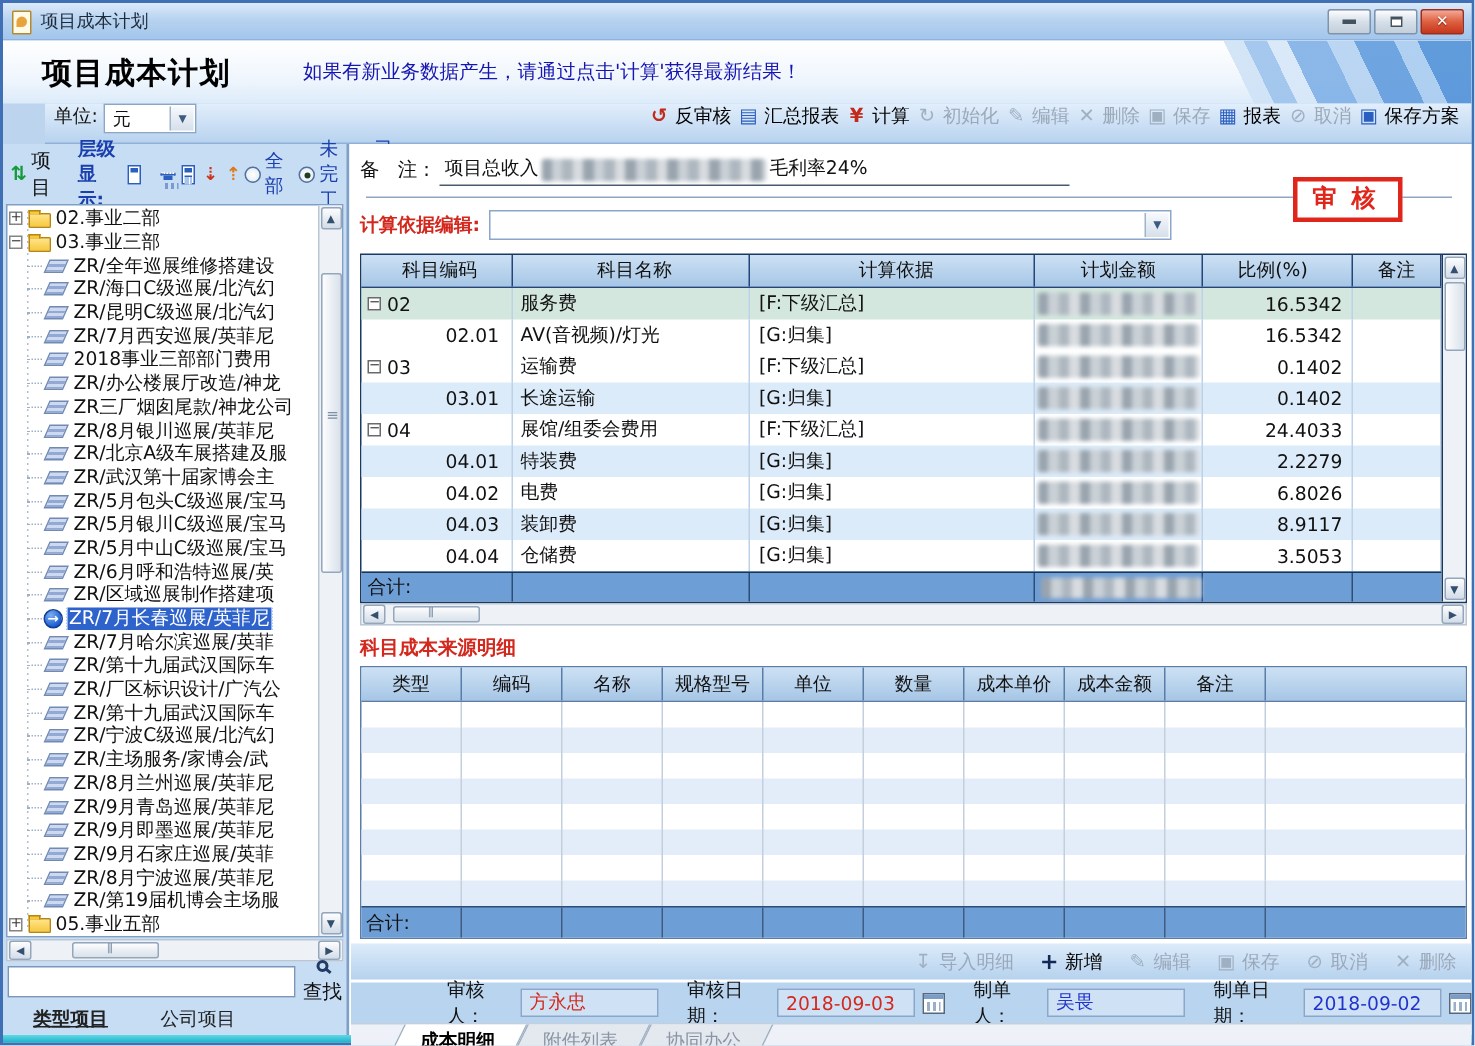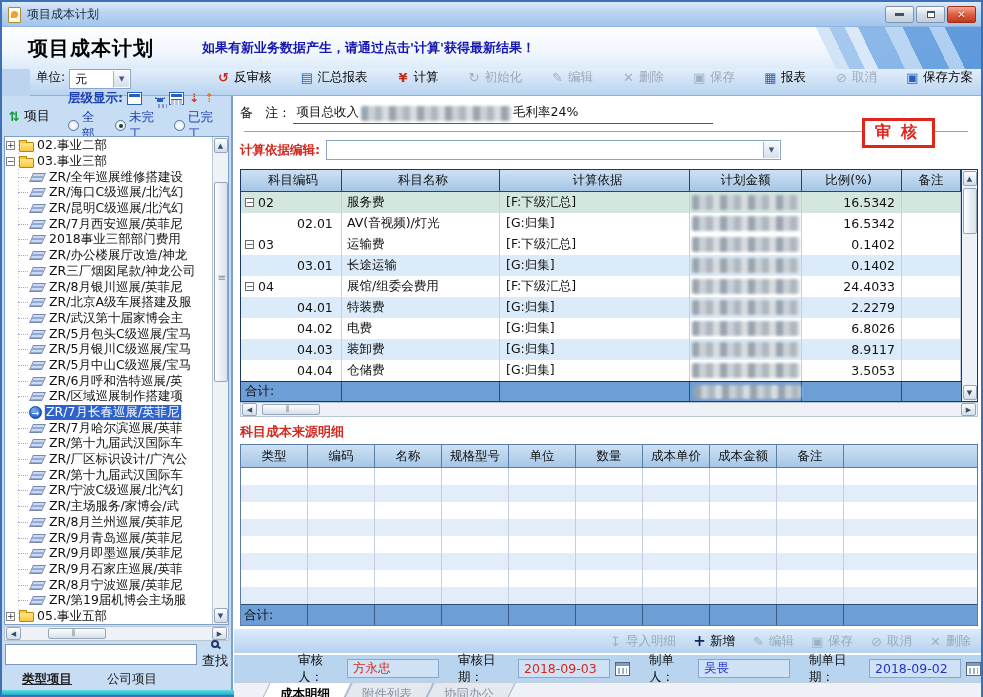--- a/index.html
+++ b/index.html
@@ -15,33 +15,33 @@
   .title-text { font-size:12px; color:#1c2a3a; }
   .win-controls { margin-left:auto; display:flex; gap:2px; }
   .winbtn { width:29px; height:17px; border:1px solid #7f94ab; border-radius:2px; background:linear-gradient(#fdfdfe,#d6dfe9 50%,#c3cfdc); display:flex; align-items:center; justify-content:center; }
   .winbtn .bar { width:9px; height:3px; background:#43525f; }
   .winbtn .box { width:8px; height:7px; border:1px solid #43525f; border-top:2px solid #43525f; background:#fff; }
   .winbtn.close { background:linear-gradient(#f4a894,#dd5f41 50%,#c6371c); border-color:#9c2f1b; color:#fff; font-weight:bold; font-size:10px; text-shadow:0 1px 1px #7a1e0d; }
 
   
   .header { height:42px; flex:none; background:linear-gradient(#ffffff,#f0f6fd 60%,#dcebfa); position:relative; display:flex; align-items:center; padding-left:26px; overflow:hidden; }
   .page-title { font-size:20px; font-weight:bold; letter-spacing:1px; color:#000; }
-  .header-msg { margin-left:48px; color:#1515b0; font-weight:bold; font-size:13px; }
+  .header-msg { margin-left:48px; color:#1515b0; font-weight:normal; font-size:13px; }
   .header-deco { position:absolute; right:0; top:0; width:245px; height:42px; opacity:.9;
     background:
      linear-gradient(64deg, transparent 0 90px, #cfe2f6 90px 102px, #9cc2ec 102px 116px, #d6e7f8 116px 128px, #7fb0e6 128px 152px, #b4d2f1 152px 168px, #5f9bdd 168px 192px, #a8cbf0 192px 206px, #4f90d8 206px 245px); }
 
   
   .toolbar { height:27px; flex:none; display:flex; align-items:flex-start; padding:0 8px 0 6px;
     background:linear-gradient(#e2eefb,#b8d3ef); border-bottom:1px solid #8fb0d8;margin-left:28px; }
   .unit-label { font-size:12.5px; }
   .combo { position:relative; background:#fff; border:1px solid #8aa6c8; height:20px; display:flex; align-items:center; padding:0 20px 0 5px; }
   .combo-small { width:62px; margin-left:4px; }
   .combo-btn { position:absolute; right:1px; top:1px; bottom:1px; width:16px; background:linear-gradient(#f7f9fc,#d5dfeb); border-left:1px solid #9fb3cc; display:flex; align-items:center; justify-content:center; font-size:7px; color:#3c5a82; }
-  .tb-buttons { margin-left:auto; display:flex; align-items:center; gap:28px; }
+  .tb-buttons { margin-left:auto; display:flex; align-items:center; gap:4px; }
   .tbtn { display:flex; align-items:center; gap:3px; font-size:12.5px; color:#000; cursor:pointer; white-space:nowrap; }
   .tbtn.disabled { color:#9aa8ba; }
   .tb-ico { width:15px; height:15px; display:flex; align-items:center; justify-content:center; font-size:13px; line-height:15px; }
   [data-icon="audit-undo"]::before { content:"↺"; color:#c22a1a; font-weight:bold; }
   [data-icon="summary-report"]::before { content:"▤"; color:#2a5fc0; }
   [data-icon="calculate"]::before { content:"¥"; color:#c22a1a; font-weight:bold; }
   [data-icon="initialize"]::before { content:"↻"; color:#2a5fc0; }
   [data-icon="edit"]::before { content:"✎"; color:#2a5fc0; }
   [data-icon="delete"]::before { content:"✕"; color:#c22a1a; font-weight:bold; }
   [data-icon="save"]::before { content:"▣"; color:#2a5fc0; }
@@ -53,21 +53,21 @@
   .tbtn.disabled .tb-ico::before { color:#9fb0c2 !important; }
 
   
   .main { flex:1; display:flex; min-height:0; }
 
   
   .left-panel { width:231px; flex:none; display:flex; flex-direction:column; background:#c7ddf4; border-right:2px solid #7f9fc6; padding:0 2px; }
   .lp-header { height:40px; flex:none; display:flex; align-items:center; }
   .refresh-ico { width:14px; text-align:center; color:#149a3a; font-weight:bold; font-size:13px; margin:0 3px; }
   .lp-proj { font-size:13px; margin-right:18px; }
-  .lp-right { flex:1; display:flex; flex-direction:column; justify-content:center; gap:2px; }
+  .lp-right { flex:1; display:flex; flex-direction:row; justify-content:center; gap:2px; }
   .lp-row { display:flex; align-items:center; }
   .ld-label { color:#1b3fae; font-weight:bold; font-size:12.5px; }
   .ld-ico { width:15px; height:13px; border:1px solid #2a5fc0; background:#fff; margin-left:4px; position:relative; }
   .ld-ico::before { content:""; position:absolute; left:1px; right:1px; top:1px; height:3px; background:#2a5fc0; }
   .ld-ico.dots::after { content:""; position:absolute; left:2px; top:6px; width:9px; height:4px; background:repeating-linear-gradient(90deg,#7a9ad0 0 2px,transparent 2px 4px); }
   .ld-ico.grid::after { content:""; position:absolute; left:1px; right:1px; top:6px; height:5px; background:repeating-linear-gradient(90deg,#aac3e8 0 3px,#fff 3px 4px); border-top:1px solid #2a5fc0; }
   .ld-sort { font-size:12px; font-weight:bold; margin-left:5px; }
   .ld-sort.down { color:#d03018; }
   .ld-sort.up { color:#e07818; }
   .radio-group { display:flex; align-items:center; gap:4px; }

